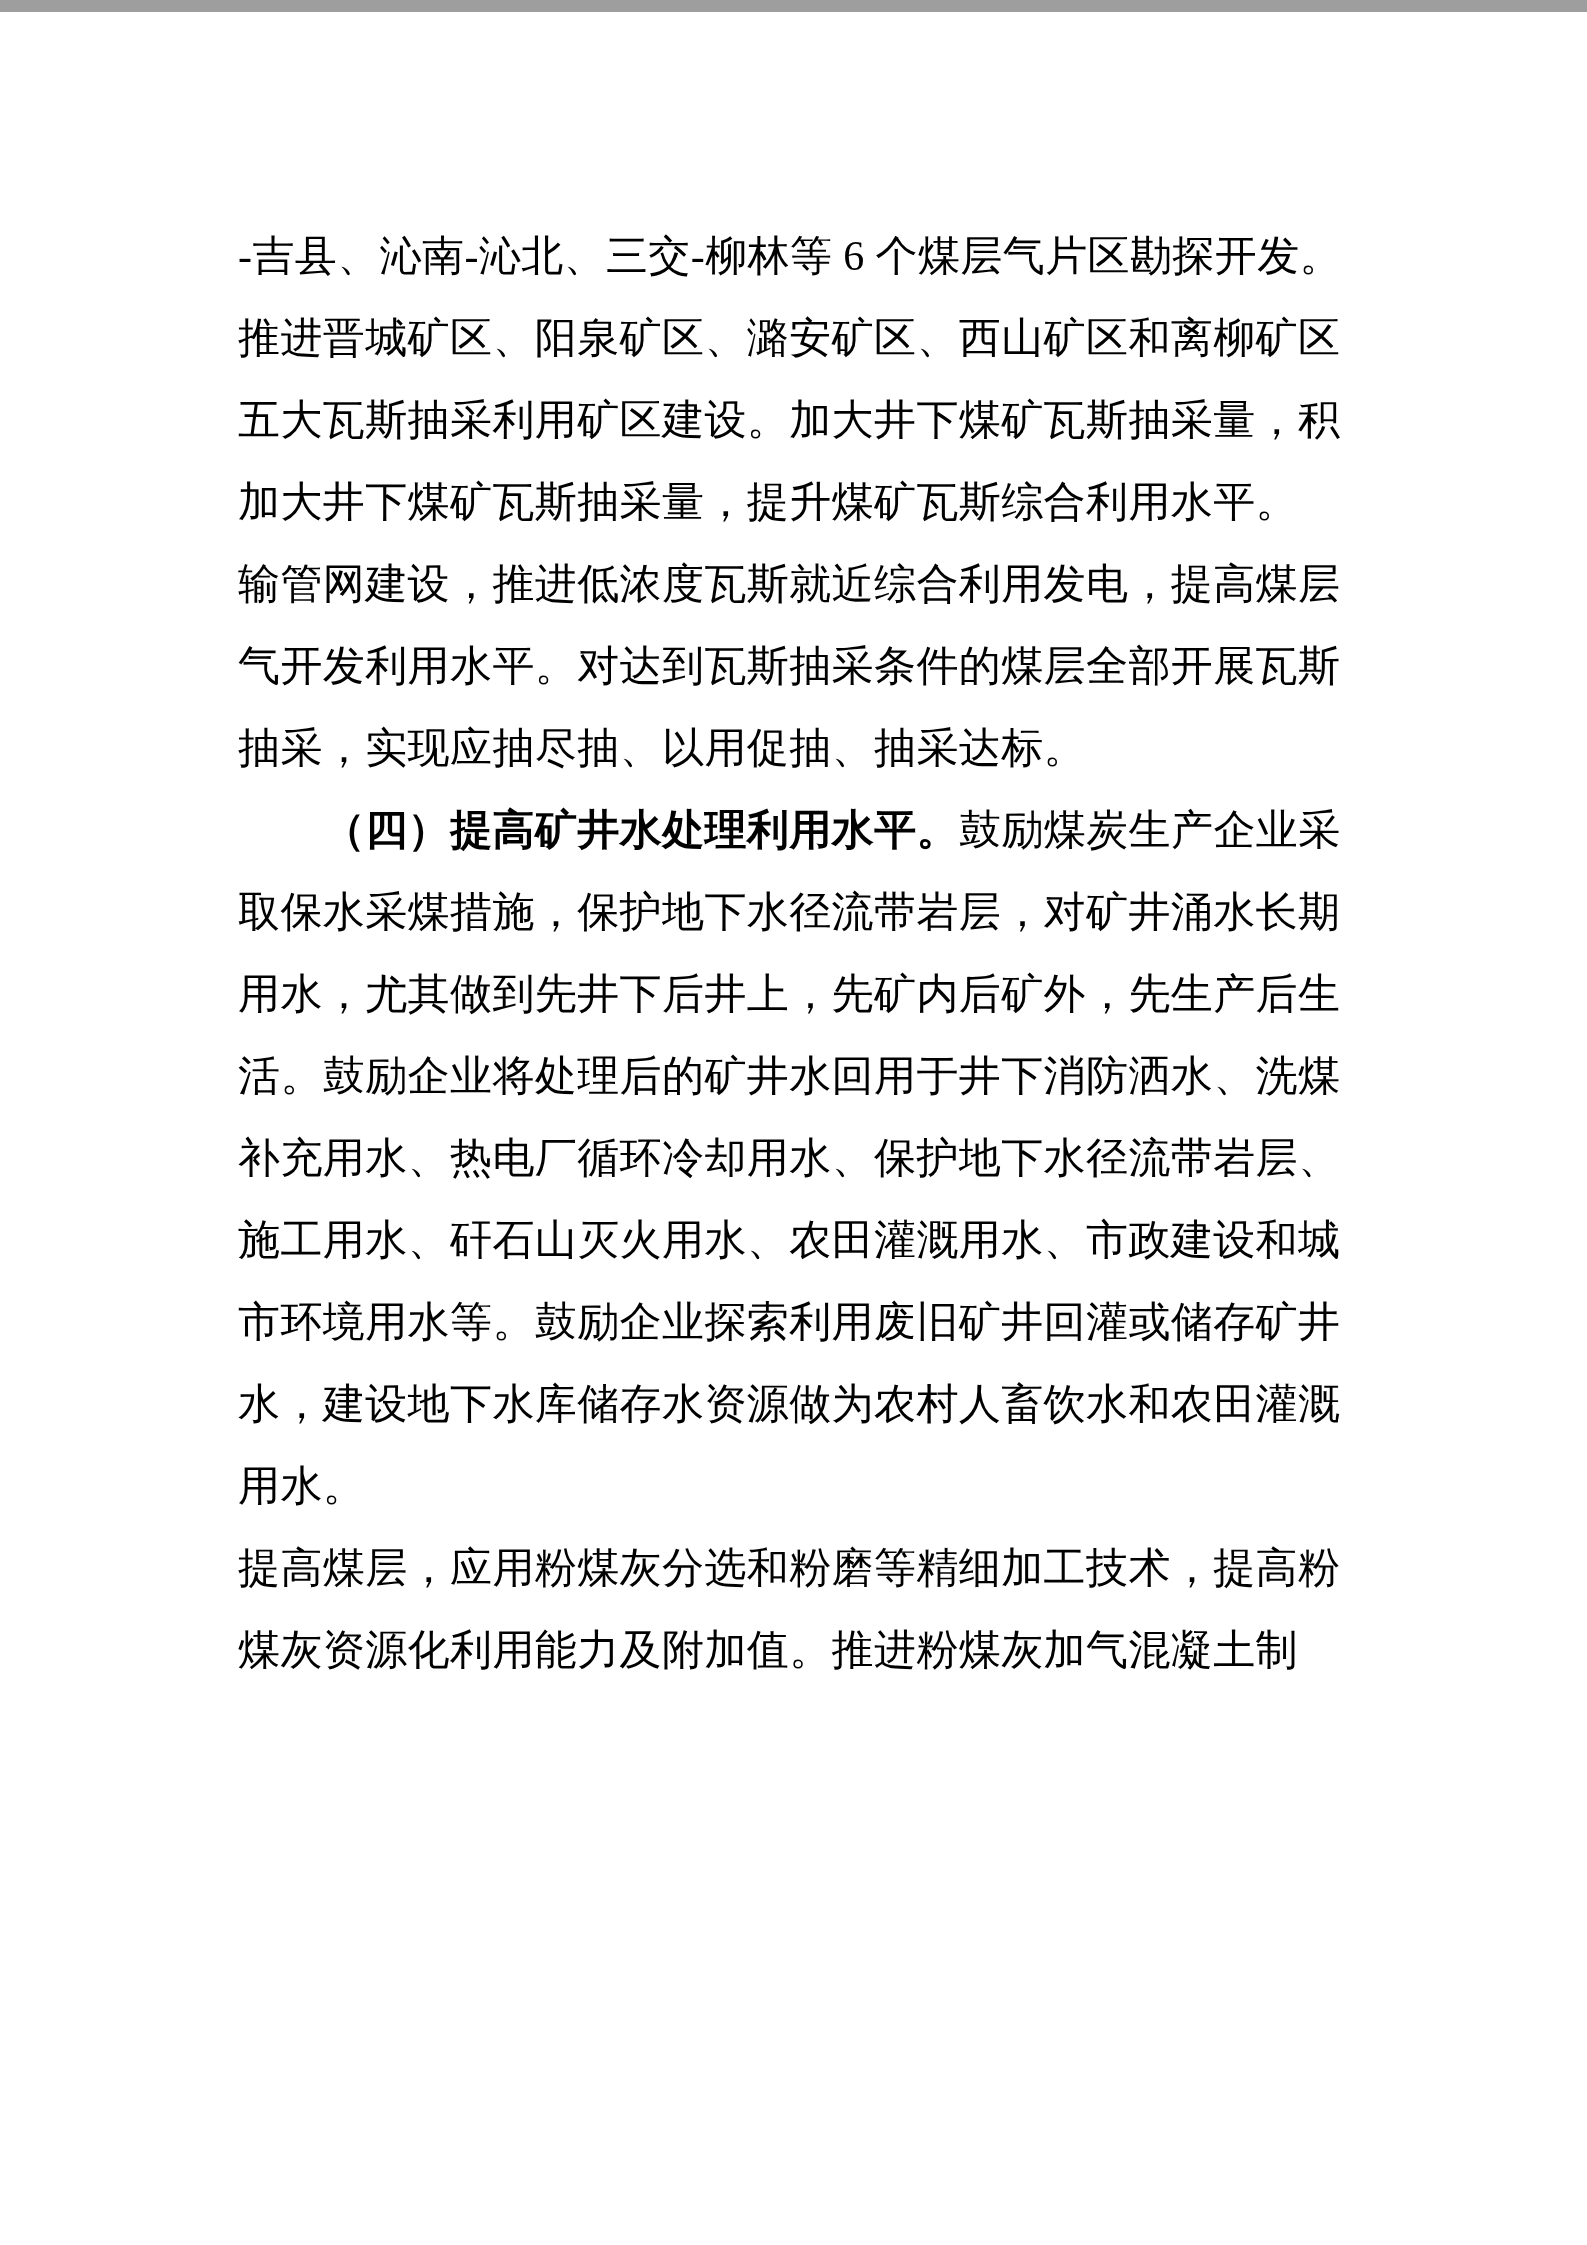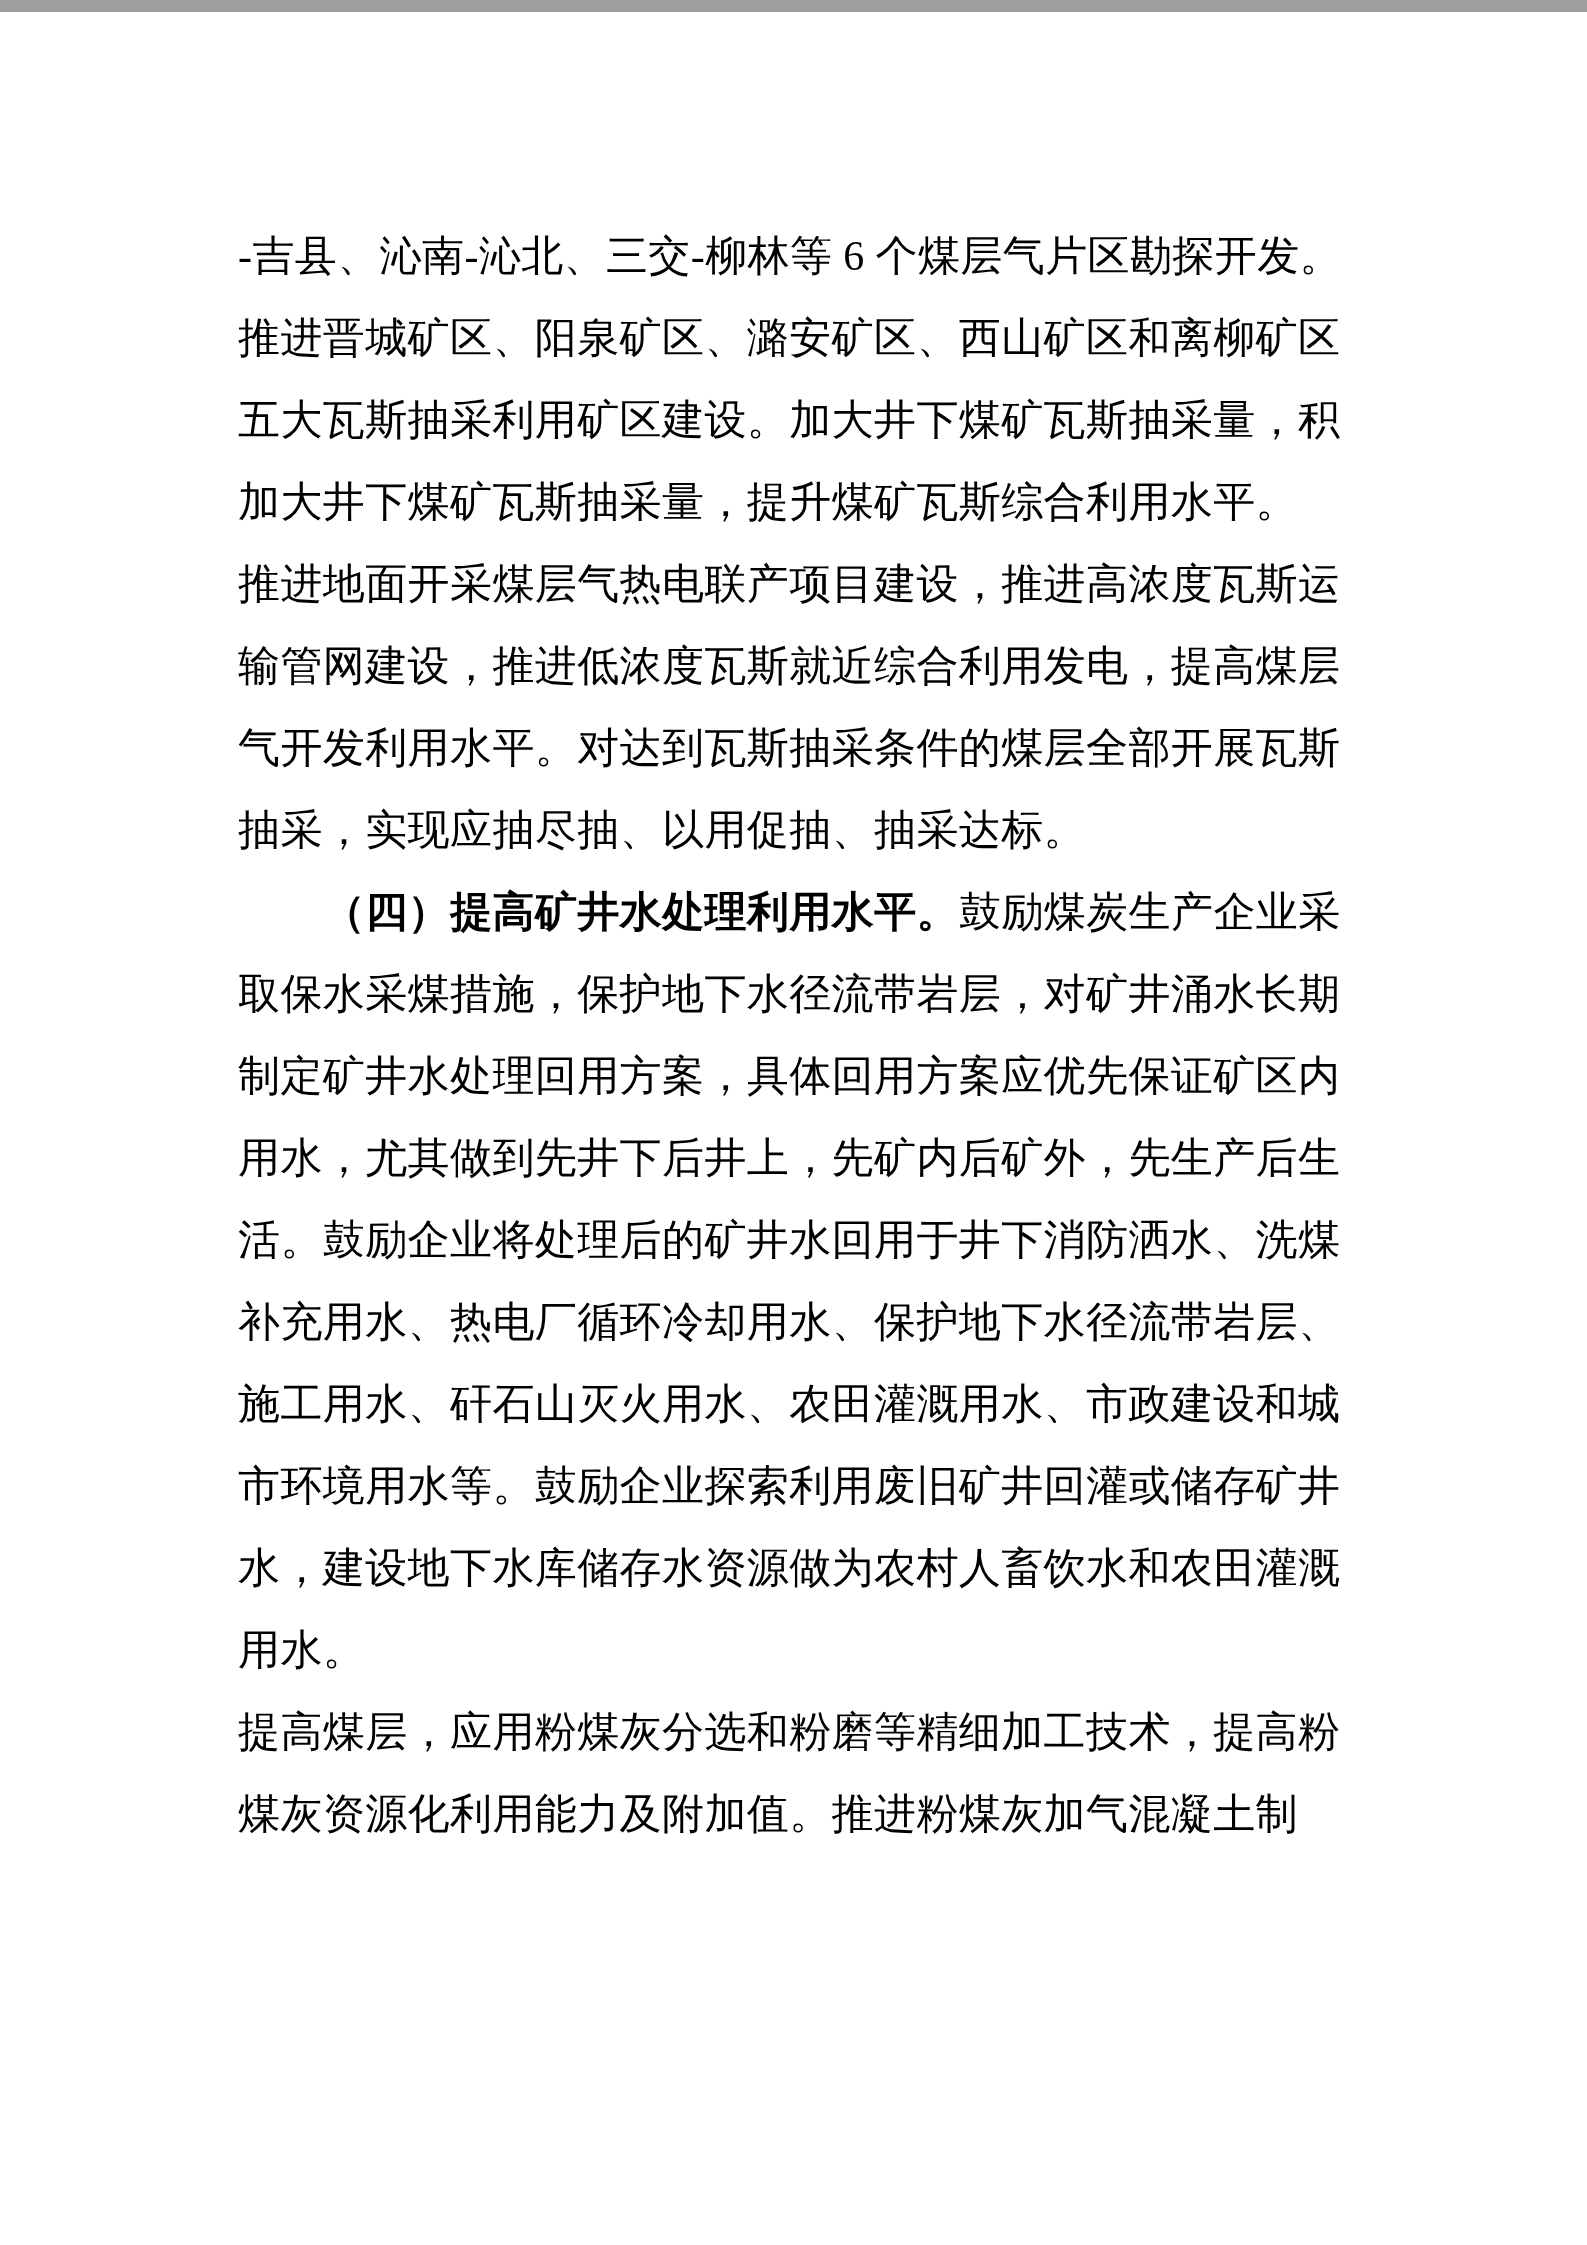--- a/index.html
+++ b/index.html
@@ -43,27 +43,25 @@
 </style>
 </head>
 <body>
 
 <div class="page">
   <div class="text-block">
       <div class="text-line"><span class="seg-regular">-吉县、沁南-沁北、三交-柳林等 6 个煤层气片区勘探开发。</span></div>
       <div class="text-line"><span class="seg-regular">推进晋城矿区、阳泉矿区、潞安矿区、西山矿区和离柳矿区</span></div>
       <div class="text-line"><span class="seg-regular">五大瓦斯抽采利用矿区建设。加大井下煤矿瓦斯抽采量，积</span></div>
       <div class="text-line"><span class="seg-regular">加大井下煤矿瓦斯抽采量，提升煤矿瓦斯综合利用水平。</span></div>
-      <div class="text-line"><span class="seg-regular">推进地面开采煤层气热电联产项目建设，推进高浓度瓦斯运</span></div>
       <div class="text-line"><span class="seg-regular">输管网建设，推进低浓度瓦斯就近综合利用发电，提高煤层</span></div>
       <div class="text-line"><span class="seg-regular">气开发利用水平。对达到瓦斯抽采条件的煤层全部开展瓦斯</span></div>
       <div class="text-line"><span class="seg-regular">抽采，实现应抽尽抽、以用促抽、抽采达标。</span></div>
       <div class="text-line indent"><span class="seg-bold">（四）提高矿井水处理利用水平。</span><span class="seg-regular">鼓励煤炭生产企业采</span></div>
       <div class="text-line"><span class="seg-regular">取保水采煤措施，保护地下水径流带岩层，对矿井涌水长期</span></div>
-      <div class="text-line"><span class="seg-regular">制定矿井水处理回用方案，具体回用方案应优先保证矿区内</span></div>
       <div class="text-line"><span class="seg-regular">用水，尤其做到先井下后井上，先矿内后矿外，先生产后生</span></div>
       <div class="text-line"><span class="seg-regular">活。鼓励企业将处理后的矿井水回用于井下消防洒水、洗煤</span></div>
       <div class="text-line"><span class="seg-regular">补充用水、热电厂循环冷却用水、保护地下水径流带岩层、</span></div>
       <div class="text-line"><span class="seg-regular">施工用水、矸石山灭火用水、农田灌溉用水、市政建设和城</span></div>
       <div class="text-line"><span class="seg-regular">市环境用水等。鼓励企业探索利用废旧矿井回灌或储存矿井</span></div>
       <div class="text-line"><span class="seg-regular">水，建设地下水库储存水资源做为农村人畜饮水和农田灌溉</span></div>
       <div class="text-line"><span class="seg-regular">用水。</span></div>
       <div class="text-line"><span class="seg-regular">提高煤层，应用粉煤灰分选和粉磨等精细加工技术，提高粉</span></div>
       <div class="text-line"><span class="seg-regular">煤灰资源化利用能力及附加值。推进粉煤灰加气混凝土制</span></div>
     </div>

